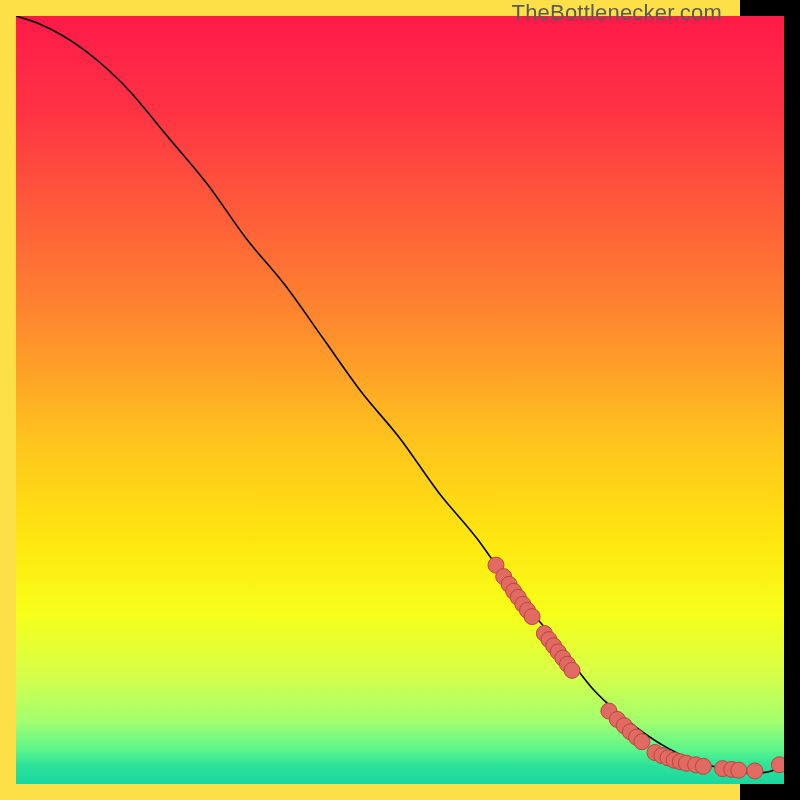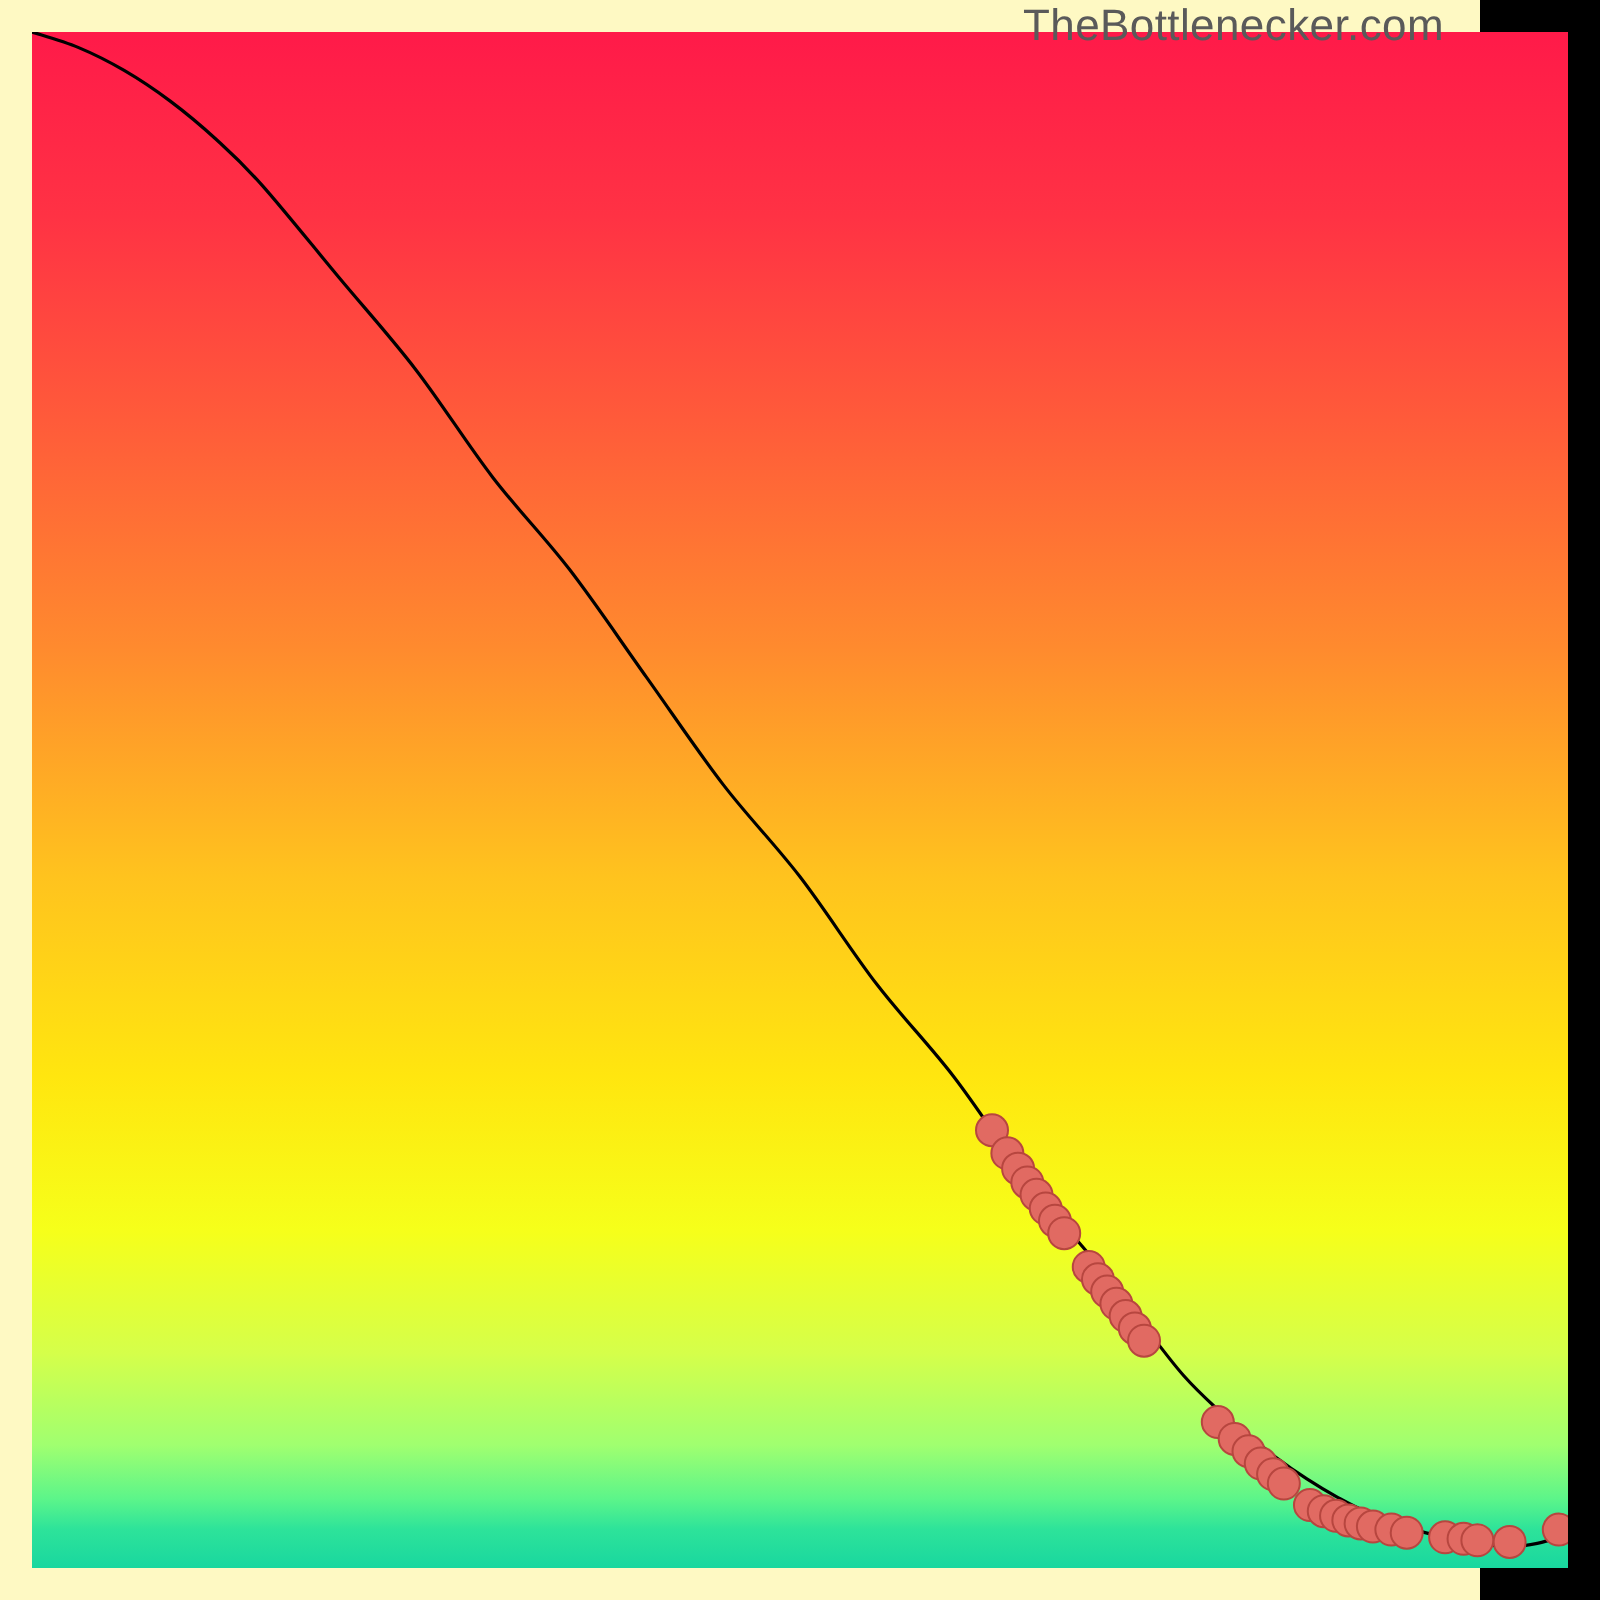--- a/index.html
+++ b/index.html
@@ -8,21 +8,21 @@
     width: 800px;
     height: 800px;
     background: #000;
     overflow: hidden;
     font-family: Arial, Helvetica, sans-serif;
   }
   .stage {
     position: relative;
     width: 740px;
     height: 800px;
-    background: #fef9c3;
+    background: #fde047;
   }
   .plot {
     position: absolute;
     left: 16px;
     top: 16px;
     width: 768px;
     height: 768px;
   }
   .plot svg {
     position: absolute;

